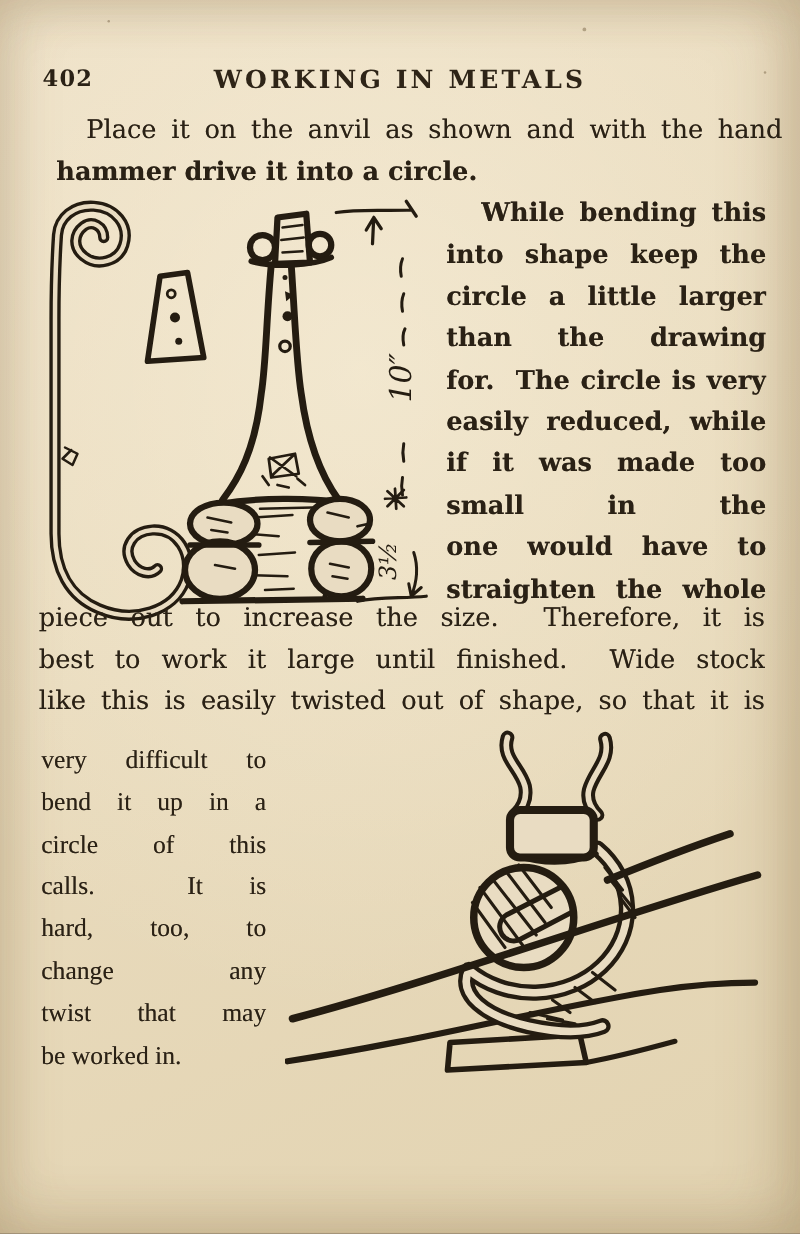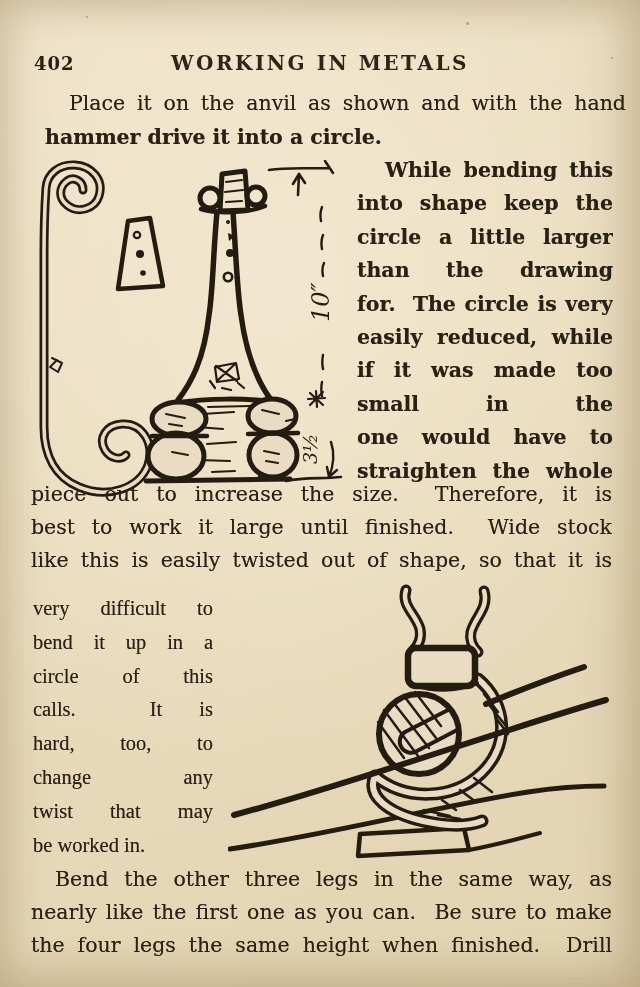--- a/index.html
+++ b/index.html
@@ -156,23 +156,18 @@
     <g>
       <path class="ink" stroke-width="11" d="M178,8 C173,24 188,32 192,47 C194,57 190,64 185,69"></path>
       <path class="pap" stroke-width="4.5" d="M178,8 C173,24 188,32 192,47 C194,57 190,64 185,69"></path>
       <path class="ink" stroke-width="11" d="M256,9 C261,26 247,35 243,50 C241,59 245,65 250,70"></path>
       <path class="pap" stroke-width="4.5" d="M256,9 C261,26 247,35 243,50 C241,59 245,65 250,70"></path>
       <rect x="180" y="66" width="67" height="38" rx="8" fill="#e9dcc2" stroke="#241c11" stroke-width="6.5"></rect>
       <path class="ink" stroke-width="4" d="M186,103 C208,110 230,109 249,101"></path>
     </g>
   </svg>
 
-  <div class="block p4">
-    <div class="ln">Bend the other three legs in the same way, as</div>
-    <div class="ln">nearly like the first one as you can.  Be sure to make</div>
-    <div class="ln">the four legs the same height when finished.  Drill</div>
-  </div>
 
   <div class="speck" style="left:466px;top:22px;width:3px;height:3px;"></div>
   <div class="speck" style="left:86px;top:16px;width:2px;height:2px;"></div>
   <div class="speck" style="left:611px;top:57px;width:2px;height:2px;"></div>
 
 </div>
 
 </body></html>

